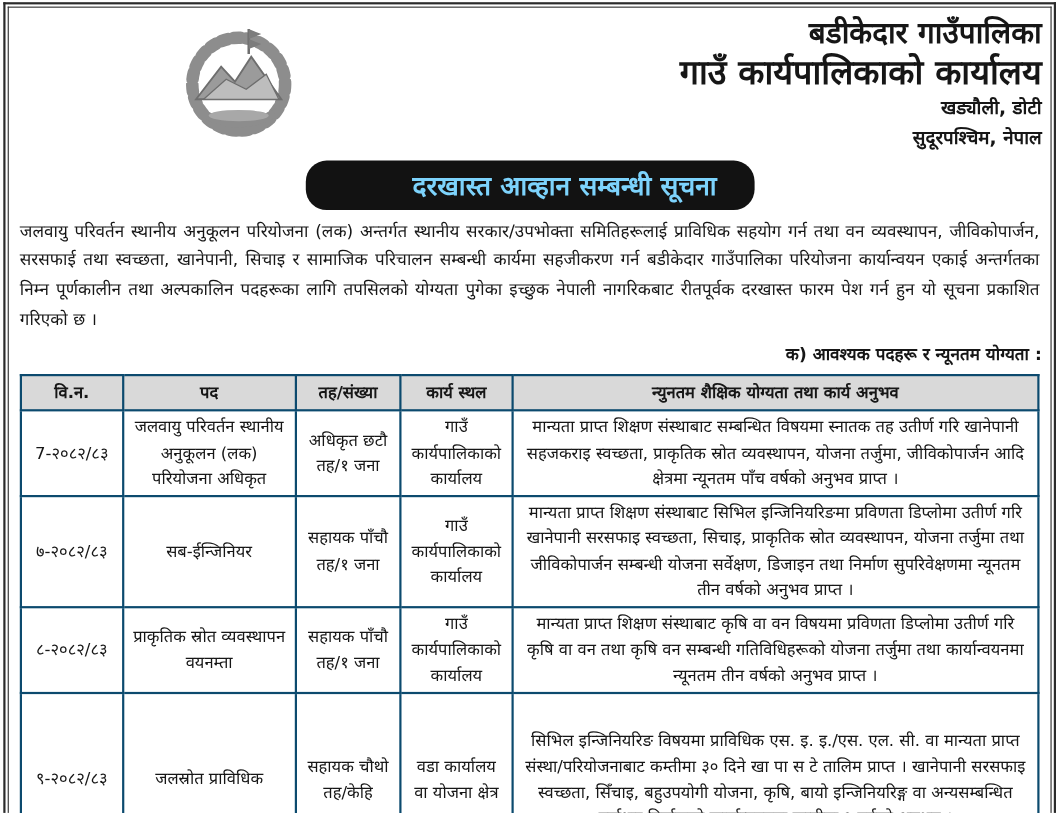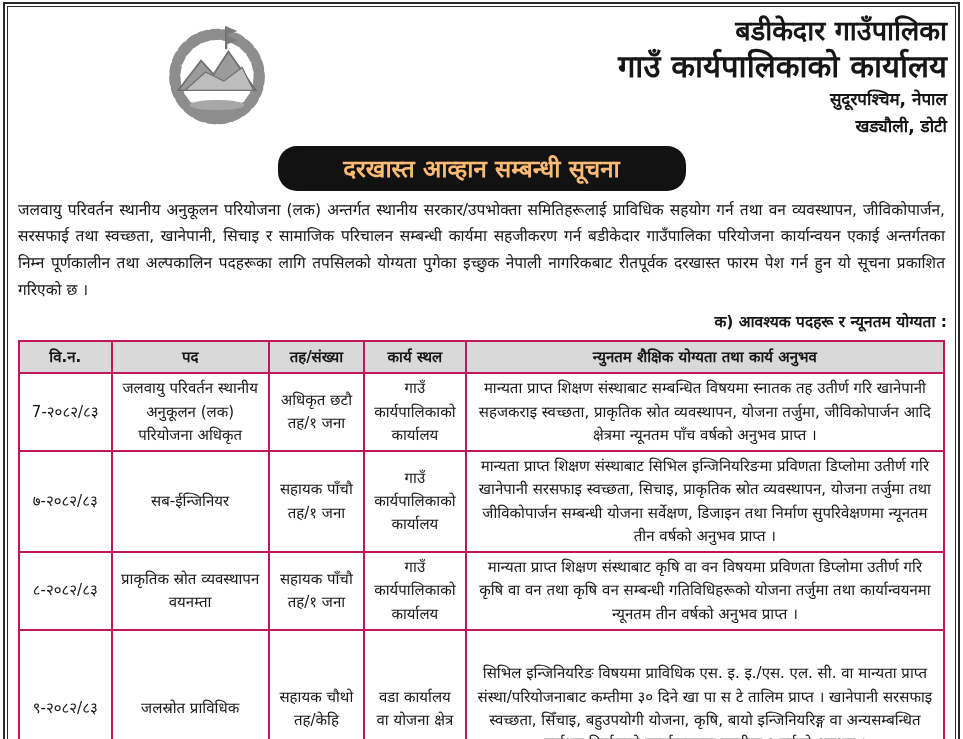--- a/index.html
+++ b/index.html
@@ -10,37 +10,37 @@
   }
   .frame-outer{box-sizing:border-box;height:737px;border:2px solid #2b2b2b;border-bottom:none;padding:2px 2px 0 2px;}
   .frame-inner{box-sizing:border-box;height:733px;border:1px solid #2b2b2b;border-bottom:none;padding:4px 8px 0 8px;position:relative;}
   .letterhead{position:relative;text-align:right;padding-top:4px;}
   .logo{position:absolute;left:142px;top:4px;width:118px;height:114px;}
   .muni{font-size:27px;font-weight:bold;line-height:1.2;}
   .office{font-size:31px;font-weight:bold;line-height:1.25;}
   .addr{font-size:17px;font-weight:bold;line-height:1.6;}
   .notice-title-wrap{text-align:center;margin-top:5px;}
   .notice-title{
-    display:inline-block;background:#121212;color:#fdba74;
+    display:inline-block;background:#121212;color:#7dd3fc;
     font-size:24px;font-weight:bold;border-radius:19px;
-    padding:5px 34px 7px 34px;min-width:340px;
+    padding:5px 34px 7px 34px;min-width:340px;text-align:right;
   }
   .published{text-align:center;font-size:14.5px;font-weight:bold;margin-top:5px;}
   .body-par{
     font-size:15.5px;line-height:1.74;text-align:justify;
     margin:6px 2px 0 2px;
   }
   .tapasil{font-size:15.5px;font-weight:bold;margin-top:2px;}
   .section-a{font-size:15.5px;font-weight:bold;margin-top:6px;text-align:right;}
   table.vac{
     width:calc(100% - 4px);margin:8px 2px 0 2px;border-collapse:collapse;
     font-size:15px;table-layout:fixed;
   }
   table.vac th,table.vac td{
-    border:2px solid #be185d;text-align:center;vertical-align:middle;
+    border:2px solid #0c4a6e;text-align:center;vertical-align:middle;
     padding:3px 8px;line-height:1.55;word-wrap:break-word;
   }
   table.vac th{background:#d9d9d9;font-weight:bold;height:26px;padding:2px 4px;}
   col.c-no{width:10%;}col.c-post{width:17%;}col.c-level{width:10.3%;}
   col.c-place{width:11%;}col.c-qual{width:51.7%;}
   tr.r0 td{height:66px;}
   tr.r1 td{height:88px;}
   tr.r2 td{height:68px;}
   tr.r3 td{height:150px;vertical-align:middle;}
 </style>
@@ -58,22 +58,22 @@
             <path d="M16 66 L36 40 L47 52 L60 32 L84 66 Z" fill="#9b9b9b" stroke="#6e6e6e" stroke-width="1.5"></path>
             <path d="M22 66 L40 50 L56 58 L72 46 L82 66 Z" fill="#bdbdbd" stroke="#6e6e6e" stroke-width="1"></path>
             <line x1="58" y1="10" x2="58" y2="30" stroke="#6e6e6e" stroke-width="2"></line>
             <path d="M58 10 l10 4 -10 4 z M58 18 l10 4 -10 4 z" fill="#7c7c7c"></path>
             <path d="M20 73 Q50 90 80 73 L77 82 Q50 95 23 82 Z" fill="#8d8d8d"></path>
             <ellipse cx="50" cy="79" rx="24" ry="4.5" fill="#a8a8a8"></ellipse>
           </svg>
         </div>
         <div class="muni">बडीकेदार गाउँपालिका</div>
         <div class="office">गाउँ कार्यपालिकाको कार्यालय</div>
+        <div class="addr">खड्यौली, डोटी</div>
         <div class="addr">सुदूरपश्चिम, नेपाल</div>
-        <div class="addr">खड्यौली, डोटी</div>
       </div>
 
       <div class="notice-title-wrap">
         <div class="notice-title">दरखास्त आव्हान सम्बन्धी सूचना</div>
       </div>
 
       <p class="body-par">जलवायु परिवर्तन स्थानीय अनुकूलन परियोजना (लक) अन्तर्गत स्थानीय सरकार/उपभोक्ता समितिहरूलाई प्राविधिक सहयोग गर्न तथा वन व्यवस्थापन, जीविकोपार्जन, सरसफाई तथा स्वच्छता, खानेपानी, सिचाइ र सामाजिक परिचालन सम्बन्धी कार्यमा सहजीकरण गर्न बडीकेदार गाउँपालिका परियोजना कार्यान्वयन एकाई अन्तर्गतका निम्न पूर्णकालीन तथा अल्पकालिन पदहरूका लागि तपसिलको योग्यता पुगेका इच्छुक नेपाली नागरिकबाट रीतपूर्वक दरखास्त फारम पेश गर्न हुन यो सूचना प्रकाशित गरिएको छ ।</p>
 
       <div class="section-a">क) आवश्यक पदहरू र न्यूनतम योग्यता :</div>
 

